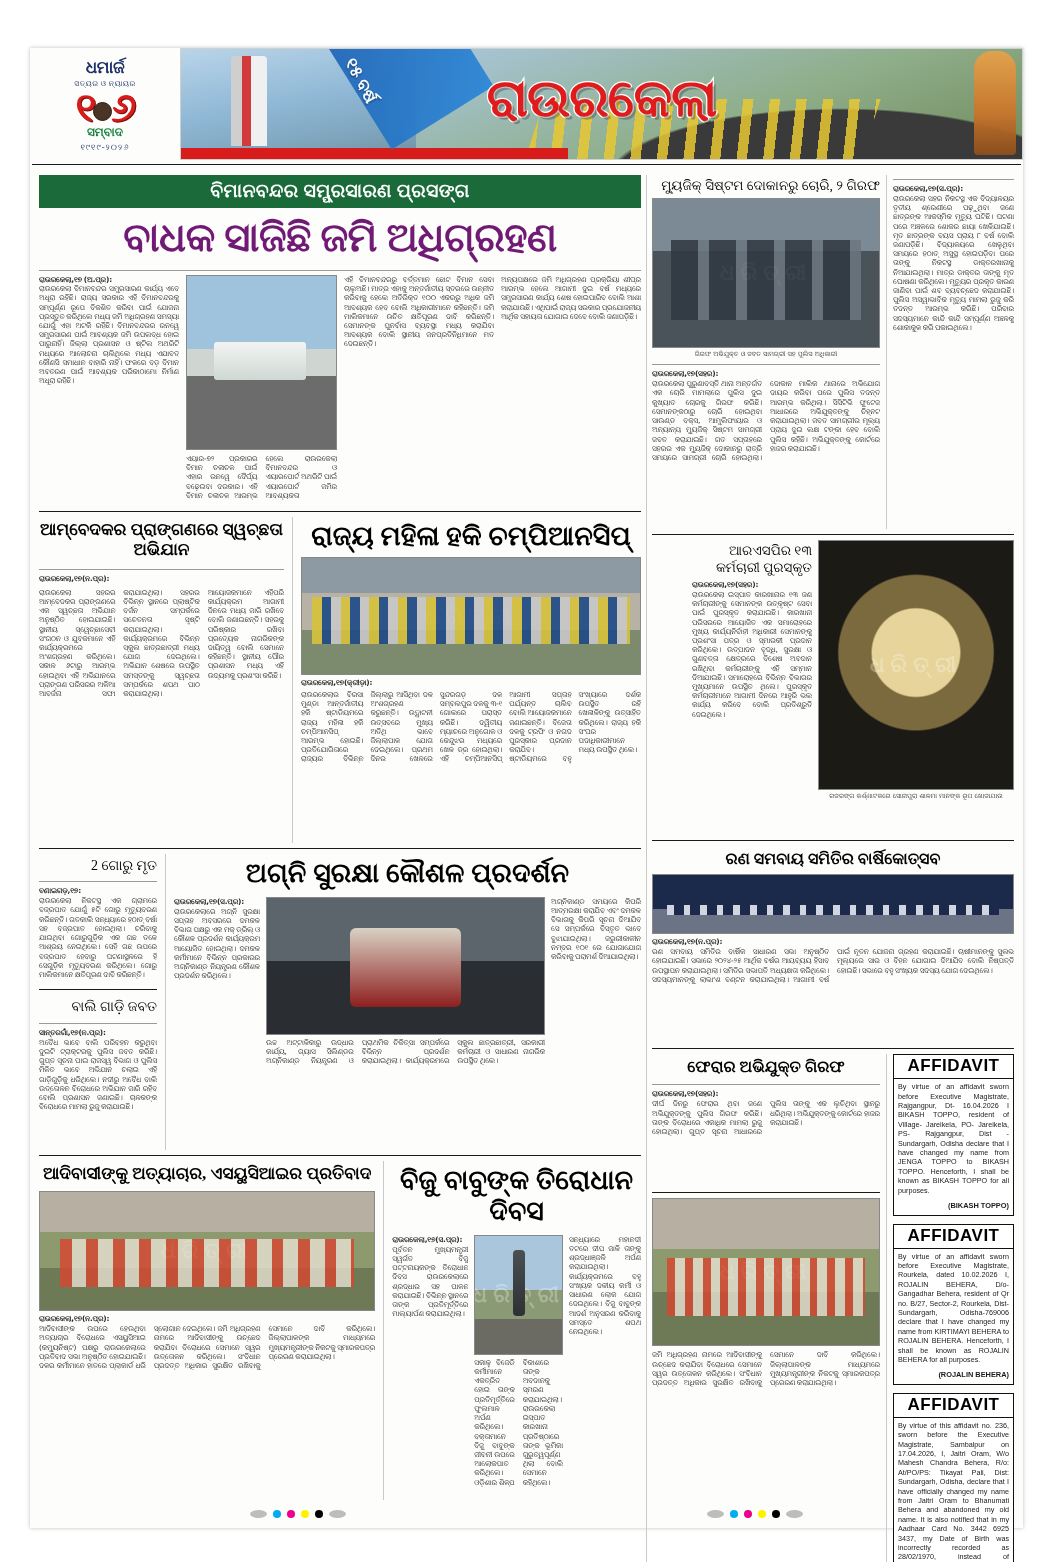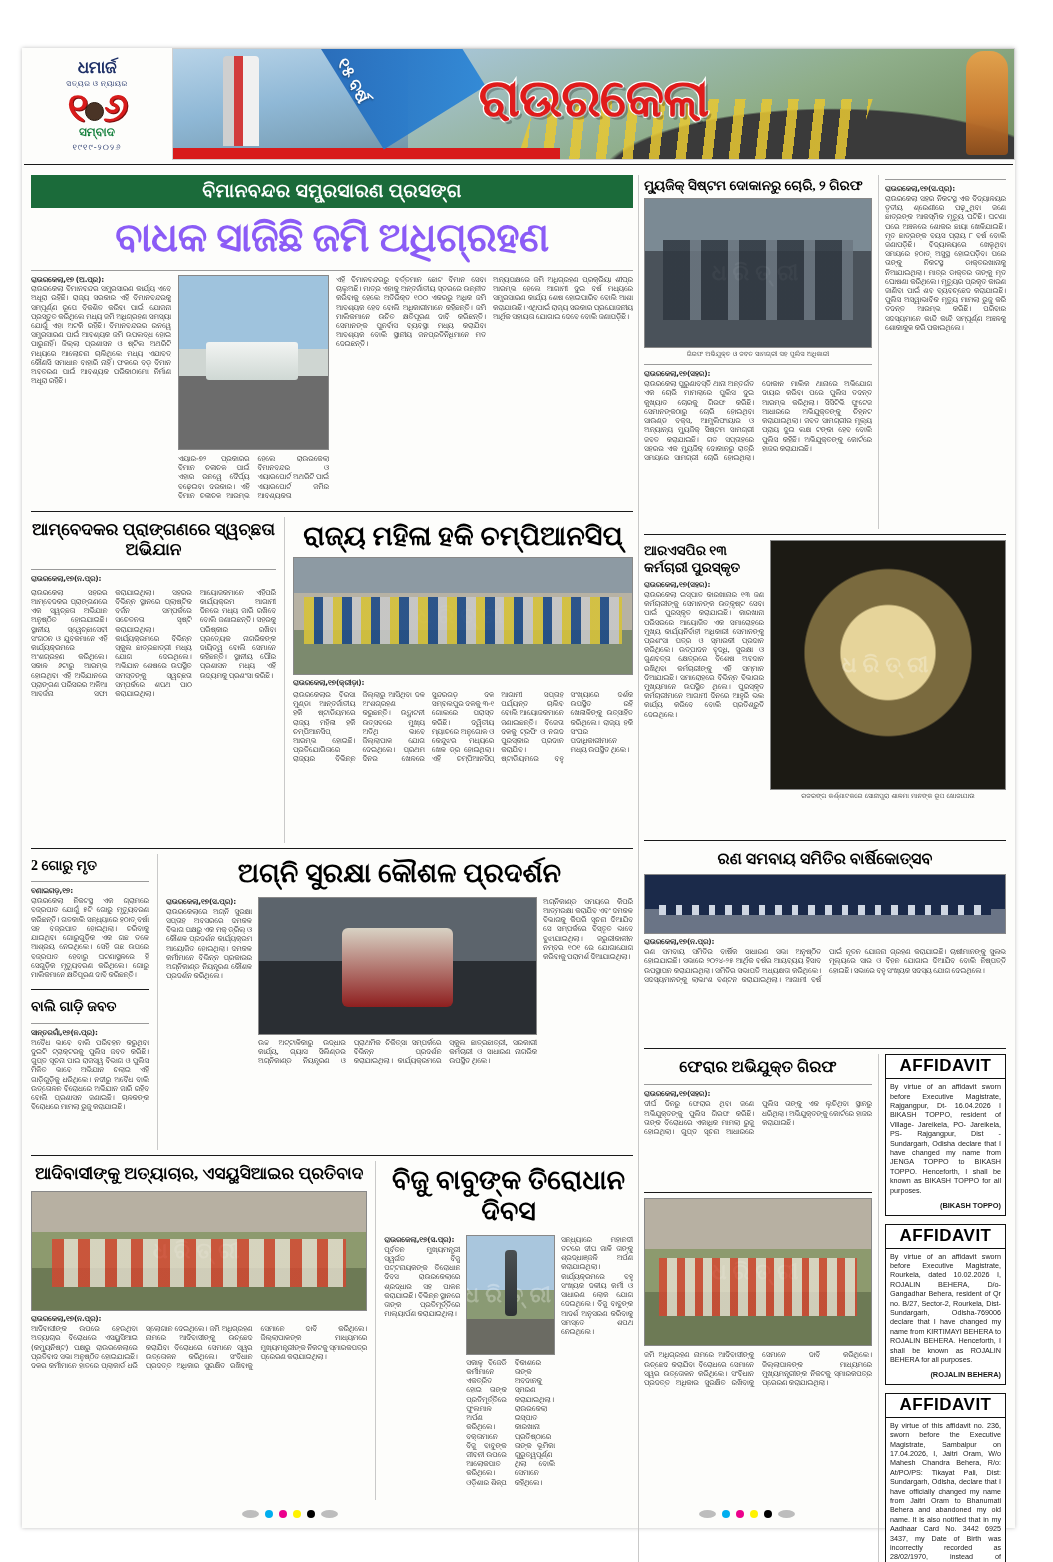--- a/index.html
+++ b/index.html
@@ -10,21 +10,21 @@
     font-family: "Liberation Serif", "DejaVu Serif", serif;
   }
   .page {
     position: relative;
     width: 1053px; height: 1562px;
     background: #ffffff;
     overflow: hidden;
   }
   .sheet {
     position: absolute;
-    left: 22px; top: 48px;
+    left: 30px; top: 48px;
     width: 993px; height: 1480px;
     background: #fdfdfb;
     box-shadow: 0 0 4px rgba(0,0,0,.25);
   }
   
   .masthead { position:relative; height:112px; display:flex; }
   .logo-block {
     width: 150px; flex:none;
     display:flex; flex-direction:column; align-items:center; justify-content:center;
     padding-top:2px;
@@ -107,26 +107,26 @@
 
   .rule { border-top:1.6px solid #1a1a1a; margin:5px 0; }
   .rule-thin { border-top:1px solid #9a9a9a; margin:4px 0; }
   .vrule { border-left:1px solid #c9c9c9; }
 
   .kicker {
     background:#1b6b3a; color:#fff; text-align:center; font-weight:bold;
     font-size:19px; padding:5px 0 6px; letter-spacing:.3px;
   }
   .headline-xl {
-    font-size:40px; font-weight:bold; text-align:center; color:#8b5cf6;
+    font-size:40px; font-weight:bold; text-align:center; color:#701a75;
     line-height:1.1; padding:8px 0 6px; letter-spacing:-.5px;
   }
   .headline-lg { font-size:27px; font-weight:bold; text-align:center; line-height:1.15; padding:4px 0 5px;}
   .headline-md { font-size:17px; font-weight:bold; text-align:center; line-height:1.2; padding:3px 0 4px;}
-  .headline-sm { font-size:14px; font-weight:bold; text-align:left; line-height:1.25; padding:3px 0;}
+  .headline-sm { font-size:14px; font-weight:normal; text-align:right; line-height:1.25; padding:3px 0;}
 
   
   .txt {
     font-size:7.4px; line-height:9.2px; text-align:justify; color:#2a2a2a;
     font-family:"DejaVu Sans", sans-serif; word-spacing:-.5px; letter-spacing:-.2px;
     hyphens:auto; overflow:hidden;
   }
   .cols2 { column-count:2; column-gap:8px; }
   .cols3 { column-count:3; column-gap:8px; }
   .cols5 { column-count:5; column-gap:7px; }
@@ -391,21 +391,21 @@
             <span class="dateline">ରାଉରକେଲା,୧୭(ସ.ପ୍ର):</span>
           </div>
           <div class="txt" style="height:330px;">ରାଉରକେଲା ସହର ନିକଟସ୍ଥ ଏକ ବିଦ୍ୟାଳୟର ତୃତୀୟ ଶ୍ରେଣୀରେ ପଢ଼ୁଥିବା ଜଣେ ଛାତ୍ରଙ୍କ ଆକସ୍ମିକ ମୃତ୍ୟୁ ଘଟିଛି। ଘଟଣା ପରେ ଅଞ୍ଚଳରେ ଶୋକର ଛାୟା ଖେଳିଯାଇଛି। ମୃତ ଛାତ୍ରଙ୍କ ବୟସ ପ୍ରାୟ ୮ ବର୍ଷ ବୋଲି ଜଣାପଡ଼ିଛି। ବିଦ୍ୟାଳୟରେ ଖେଳୁଥିବା ସମୟରେ ହଠାତ୍ ଅସୁସ୍ଥ ହୋଇପଡ଼ିବା ପରେ ତାଙ୍କୁ ନିକଟସ୍ଥ ଡାକ୍ତରଖାନାକୁ ନିଆଯାଇଥିଲା। ମାତ୍ର ଡାକ୍ତର ତାଙ୍କୁ ମୃତ ଘୋଷଣା କରିଥିଲେ। ମୃତ୍ୟୁର ପ୍ରକୃତ କାରଣ ଜାଣିବା ପାଇଁ ଶବ ବ୍ୟବଚ୍ଛେଦ କରାଯାଇଛି। ପୁଲିସ ଅସ୍ୱାଭାବିକ ମୃତ୍ୟୁ ମାମଲା ରୁଜୁ କରି ତଦନ୍ତ ଆରମ୍ଭ କରିଛି। ପରିବାର ସଦସ୍ୟମାନେ କାନ୍ଦି କାନ୍ଦି ସମ୍ପୂର୍ଣ୍ଣ ଅଞ୍ଚଳକୁ ଶୋକାକୁଳ କରି ପକାଇଥିଲେ।</div>
         </div>
       </div>
 
       <div class="rule"></div>
 
       <div>
         <div style="display:flex; gap:6px;">
-          <div style="width:120px;">
+          <div style="width:120px;margin-left:40px;">
             <div class="headline-sm" style="font-size:13.5px;">ଆରଏସପିର ୧୩ କର୍ମଚାରୀ ପୁରସ୍କୃତ</div>
             <div class="txt" style="height:10px;">
               <span class="dateline">ରାଉରକେଲା,୧୭(ସହର):</span>
             </div>
             <div class="txt" style="height:245px;">ରାଉରକେଲା ଇସ୍ପାତ କାରଖାନାର ୧୩ ଜଣ କର୍ମଚାରୀଙ୍କୁ ସେମାନଙ୍କ ଉତ୍କୃଷ୍ଟ ସେବା ପାଇଁ ପୁରସ୍କୃତ କରାଯାଇଛି। କାରଖାନା ପରିସରରେ ଆୟୋଜିତ ଏକ ସମାରୋହରେ ମୁଖ୍ୟ କାର୍ଯ୍ୟନିର୍ବାହୀ ଅଧିକାରୀ ସେମାନଙ୍କୁ ପ୍ରଶଂସା ପତ୍ର ଓ ସ୍ମାରକୀ ପ୍ରଦାନ କରିଥିଲେ। ଉତ୍ପାଦନ ବୃଦ୍ଧି, ସୁରକ୍ଷା ଓ ଗୁଣବତ୍ତା କ୍ଷେତ୍ରରେ ବିଶେଷ ଅବଦାନ ରଖିଥିବା କର୍ମଚାରୀଙ୍କୁ ଏହି ସମ୍ମାନ ଦିଆଯାଇଛି। ସମାରୋହରେ ବିଭିନ୍ନ ବିଭାଗର ମୁଖ୍ୟମାନେ ଉପସ୍ଥିତ ଥିଲେ। ପୁରସ୍କୃତ କର୍ମଚାରୀମାନେ ଆଗାମୀ ଦିନରେ ଆହୁରି ଭଲ କାର୍ଯ୍ୟ କରିବେ ବୋଲି ପ୍ରତିଶ୍ରୁତି ଦେଇଥିଲେ।</div>
           </div>
           <div style="flex:1;">
             <div class="photo ph-idol" style="height:250px;">
               <div class="wm">ଧରିତ୍ରୀ</div>
             </div>

